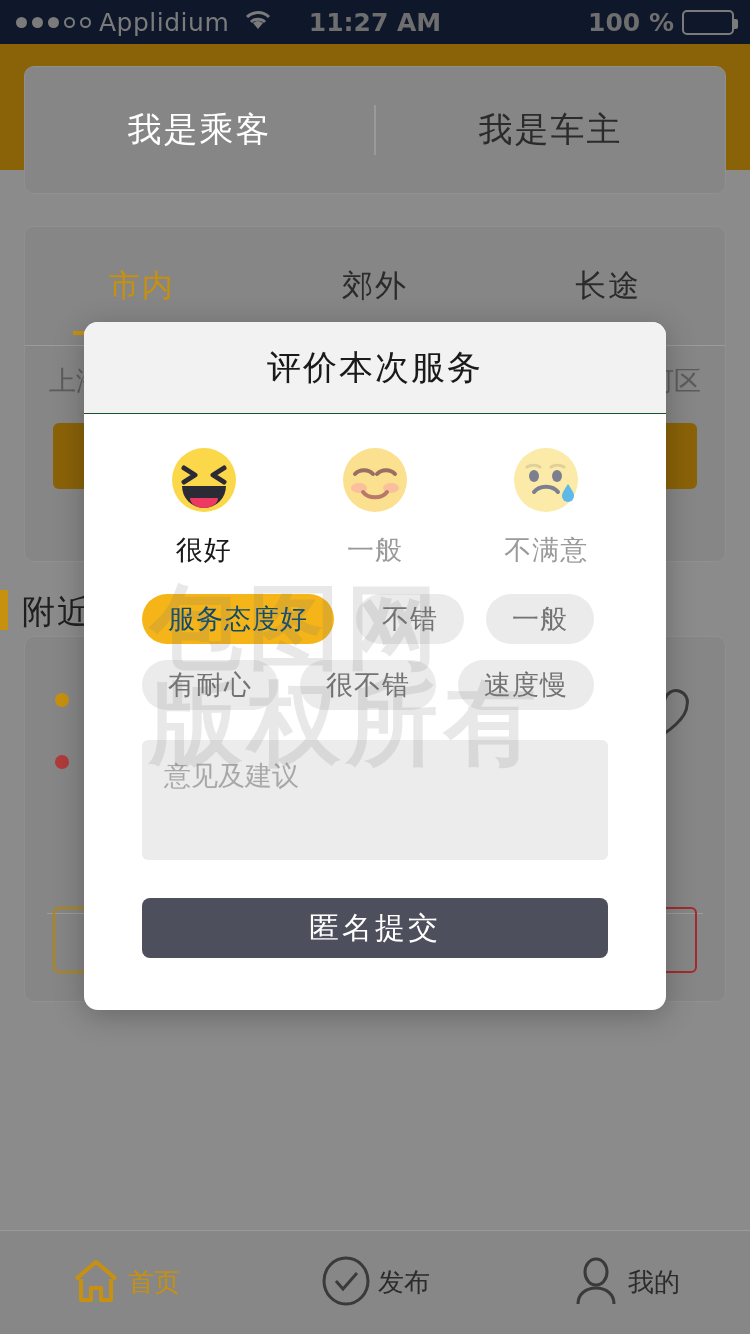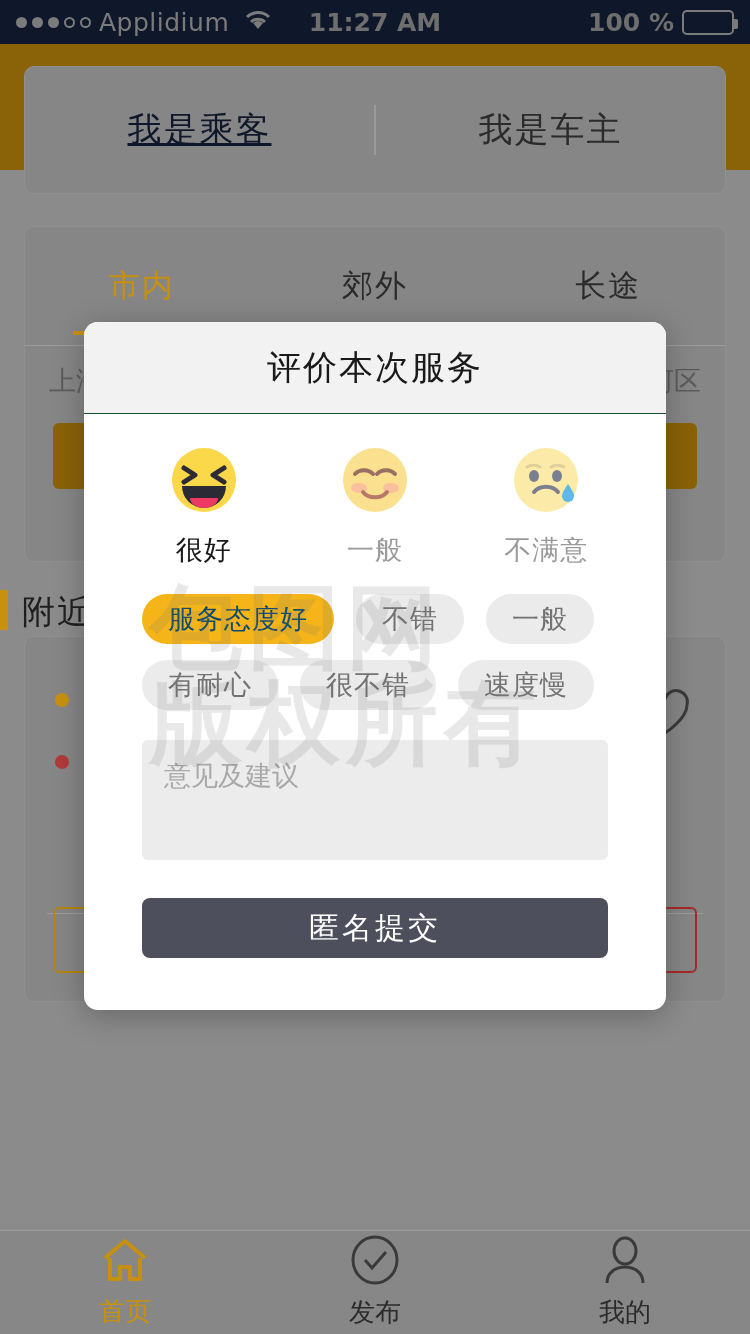--- a/index.html
+++ b/index.html
@@ -58,21 +58,21 @@
     border-radius:10px;
     border:1px solid #909090;
   }
   .role-card {
     position:absolute; left:24px; top:66px; width:702px; height:128px;
     display:flex; align-items:center;
   }
   .role-tab {
     flex:1; text-align:center; font-size:34px; letter-spacing:2px;
   }
-  .role-tab.active { color:#0f172a;text-decoration:underline; }
+  .role-tab.active { color:#ffffff; }
   .role-tab.inactive { color:#2b2b2b; }
   .role-sep { width:2px; height:50px; background:#9a9a9a; }
 
   
   .dist-card {
     position:absolute; left:24px; top:226px; width:702px; height:336px;
   }
   .dist-tabs { display:flex; padding-top:38px; }
   .dist-tab { flex:1; text-align:center; font-size:31px; color:#2b2b2b; letter-spacing:2px; position:relative;}
   .dist-tab.active { color:#c8900f; }
@@ -119,21 +119,21 @@
   .bottom-btn.right { right:28px; border:2px solid #a32b2b; color:#3a3a3a; }
   .btn-divider { position:absolute; left:22px; right:22px; top:16px; height:1px; background:#9b9b9b; }
 
   
   .tabbar {
     position:absolute; left:0; bottom:0; width:100%; height:104px;
     display:flex; border-top:1px solid #9b9b9b;
     background:#878787;
   }
   .tabbar-item {
-    flex:1; display:flex; flex-direction:column; align-items:center; justify-content:center; gap:6px;
+    flex:1; display:flex; flex-direction:row; align-items:center; justify-content:center; gap:6px;
   }
   .tabbar-label { font-size:26px; color:#2b2b2b; }
   .tabbar-item.active .tabbar-label { color:#c8900f; }
 
   
   .modal {
     position:absolute; left:84px; top:322px; width:582px; height:688px;
     background:#ffffff; border-radius:14px; overflow:hidden;
     box-shadow:0 6px 30px rgba(0,0,0,.25);
     z-index:50;

